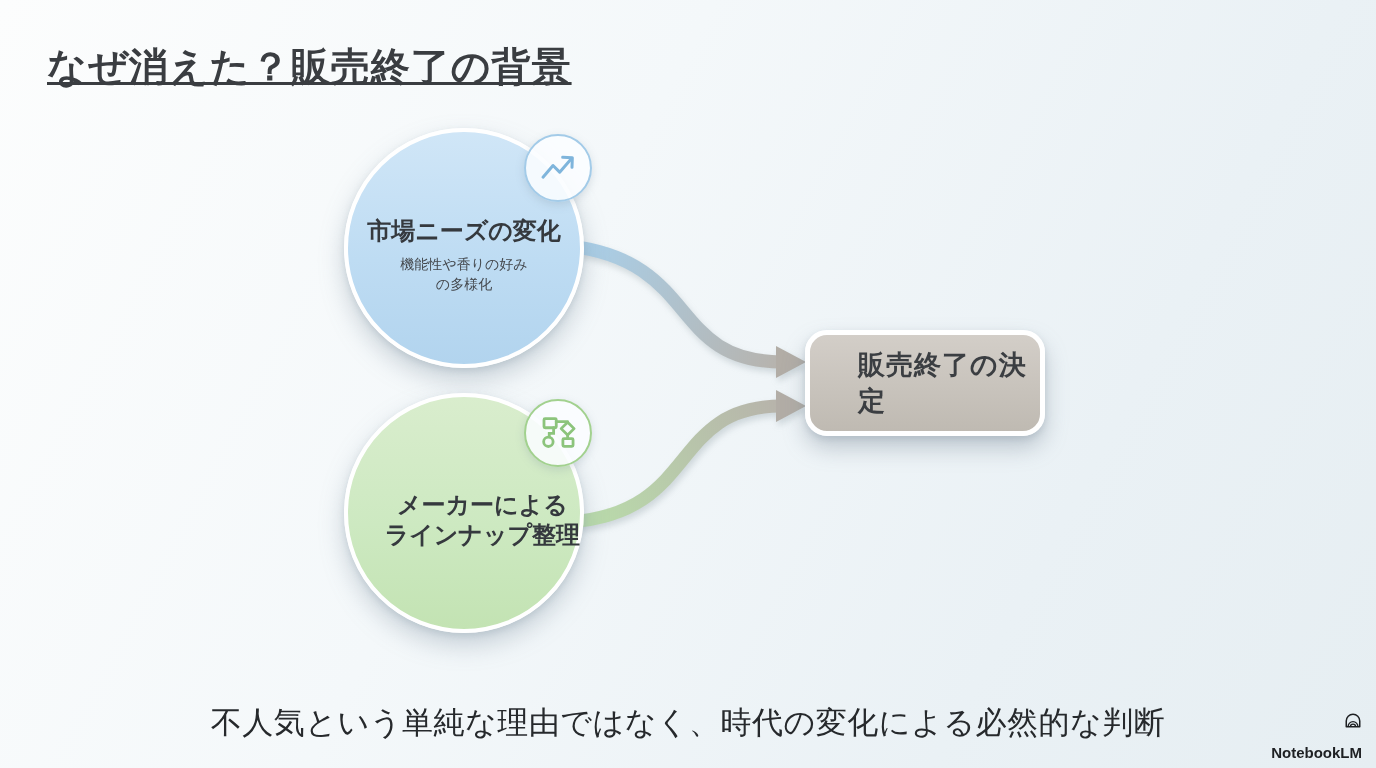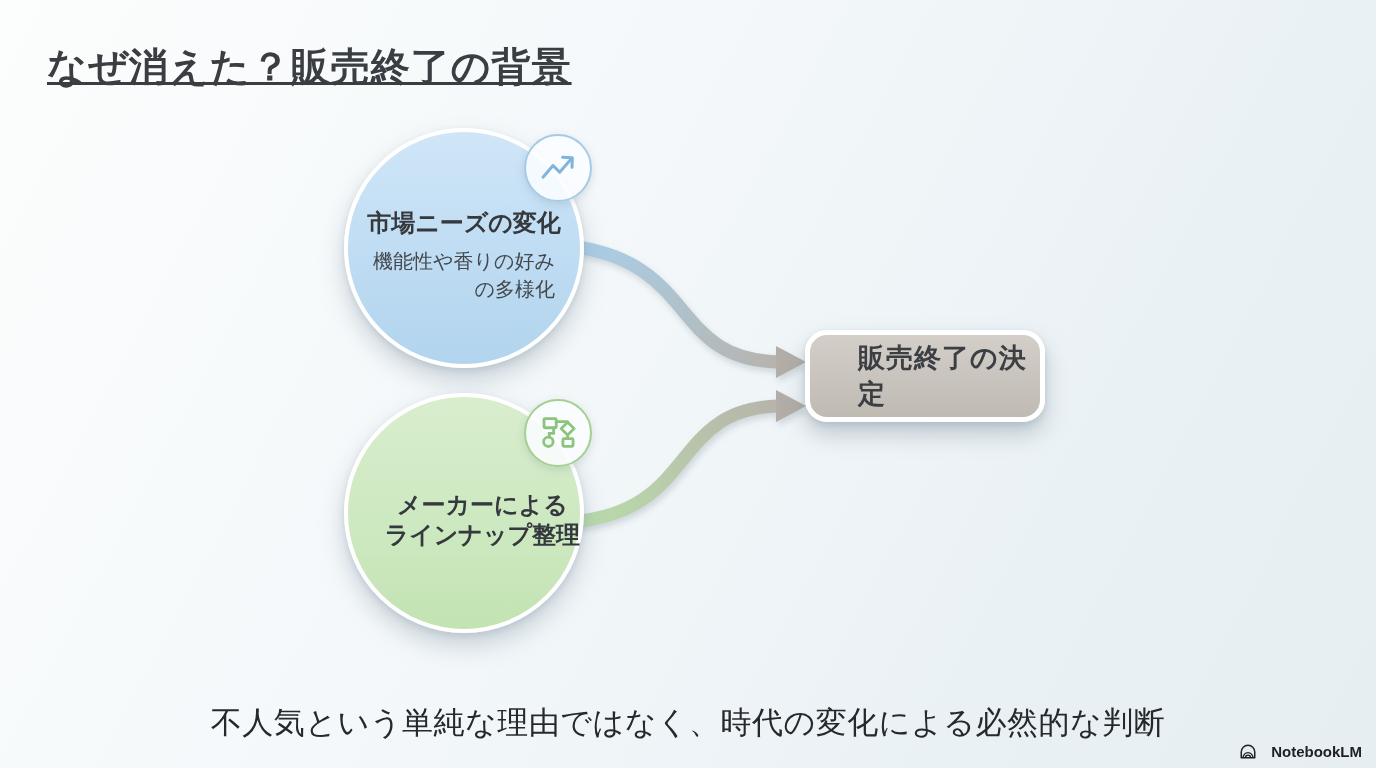--- a/index.html
+++ b/index.html
@@ -30,66 +30,67 @@
     width: 240px; height: 240px;
     border-radius: 50%;
     border: 4px solid #ffffff;
     display: flex; flex-direction: column;
     align-items: center; justify-content: center;
     text-align: center;
     padding-top: 14px;
     box-shadow: 0 12px 24px rgba(125,145,160,0.38), 0 3px 6px rgba(125,145,160,0.22);
   }
   .node-market { left: 344px; top: 128px;
-    background: linear-gradient(180deg, #d0e6f7 0%, #bedcf3 55%, #b2d4ee 100%); text-align: right; }
+    background: linear-gradient(180deg, #d0e6f7 0%, #bedcf3 55%, #b2d4ee 100%); }
   .node-lineup { left: 344px; top: 393px;
     background: linear-gradient(180deg, #d9edcd 0%, #cde9c1 55%, #c3e3b3 100%); align-items: flex-end; }
 
   .node-title {
     font-size: 24px; font-weight: 800; color: #35393e;
     line-height: 1.25; white-space: pre-line;
   }
   .node-subtitle {
     margin-top: 9px;
-    font-size: 20px; font-weight: 500; color: #44484d;
+    font-size: 14px; font-weight: 500; color: #44484d;
     line-height: 1.4; white-space: pre-line;
   }
 
   .badge {
     position: absolute; top: 2px; left: 176px;
     width: 68px; height: 68px; border-radius: 50%;
     background: rgba(250,253,255,0.88);
     display: flex; align-items: center; justify-content: center;
     box-shadow: 0 3px 8px rgba(125,145,160,0.25);
   }
   .badge-blue  { border: 2.5px solid #a3cbe8; }
   .badge-green { border: 2.5px solid #a2d18f; }
 
   .result-box {
     position: absolute; left: 805px; top: 330px;
-    width: 240px; height: 92px;
+    width: 240px; height: 106px;
     background: linear-gradient(180deg, #d3cec8 0%, #c8c3bc 55%, #bfbab2 100%);
     border: 5px solid #ffffff; border-radius: 22px;
     box-shadow: 0 12px 22px rgba(120,135,150,0.40), 0 3px 6px rgba(120,135,150,0.22);
     display: flex; align-items: center; justify-content: flex-end; padding-left: 48px;
   }
   .result-label { font-size: 27px; font-weight: 800; color: #3b3e42; letter-spacing: 1px; }
 
   .slide-caption {
     position: absolute; left: 0; right: 0; top: 678px;
     text-align: center;
     font-size: 31px; font-weight: 500; color: #26292c;
     letter-spacing: 0.5px;
     margin-top: 24px;
   }
 
   .brand {
     position: absolute; right: 14px; bottom: 7px;
-    display: flex; align-items: flex-start; gap: 14px;
+    display: flex; align-items: flex-end; gap: 14px;
     color: #1e2023;
+    flex-direction: column;
   }
   .brand-label { font-size: 15px; font-weight: 700; }
 </style>
 </head>
 <body>
 
 <div class="slide">
 
   <h1 class="slide-title">なぜ消えた？販売終了の背景</h1>
 

